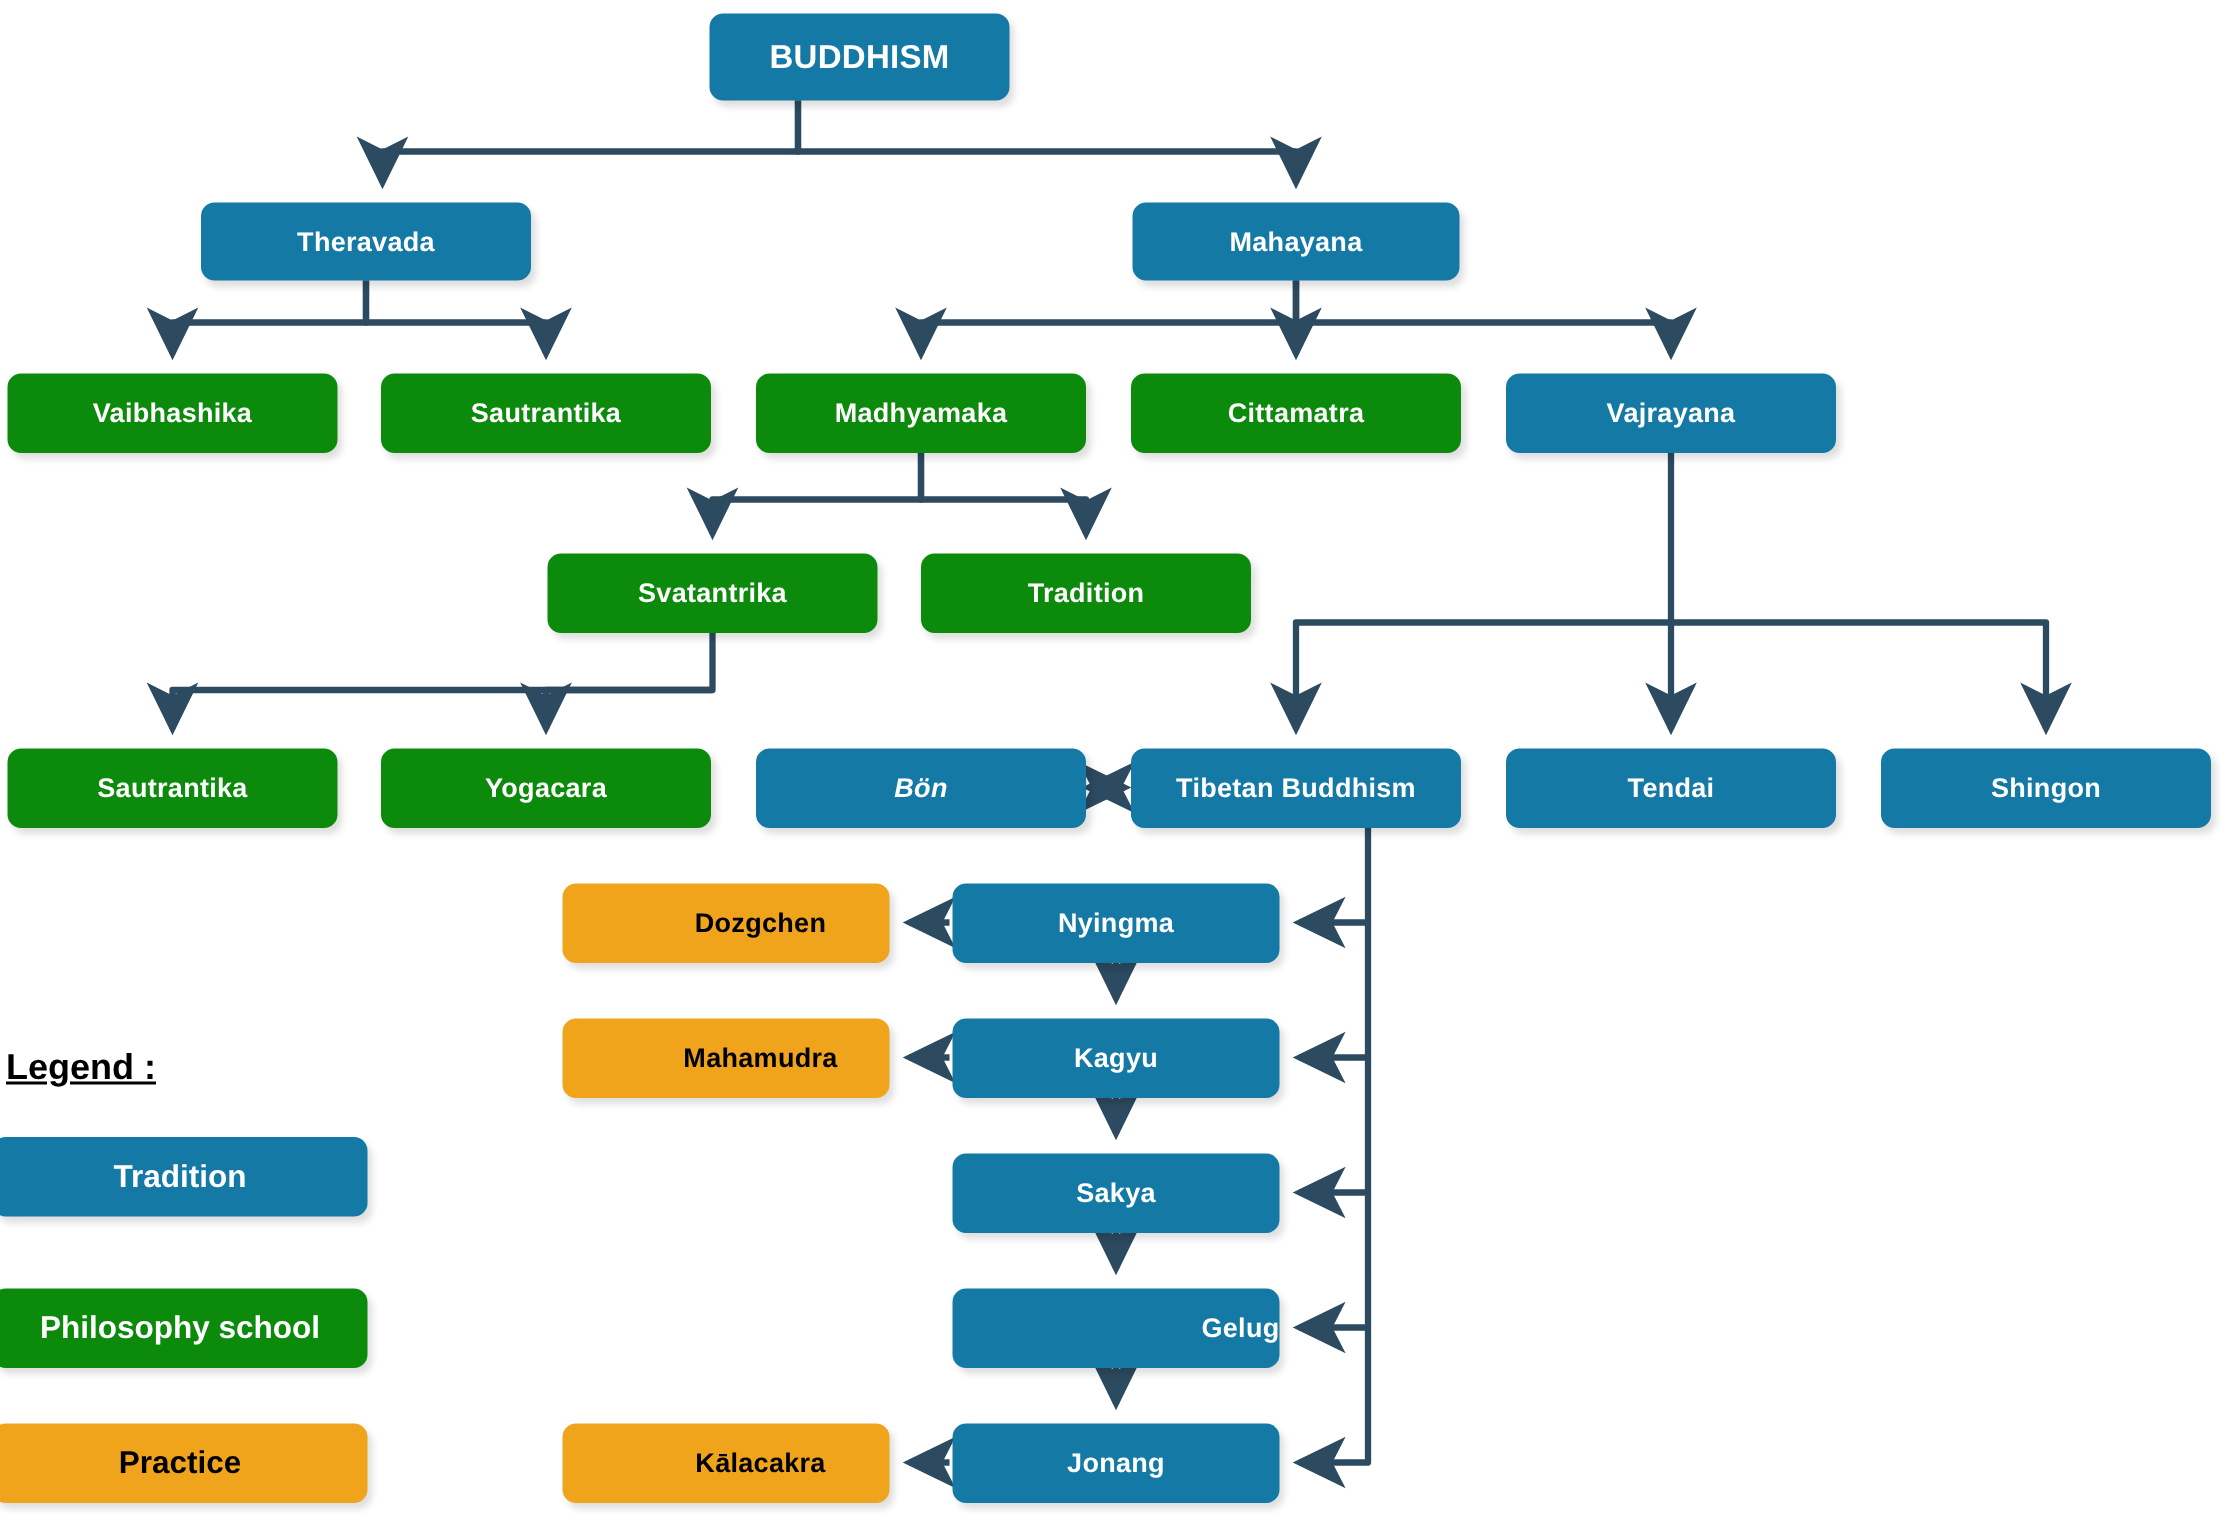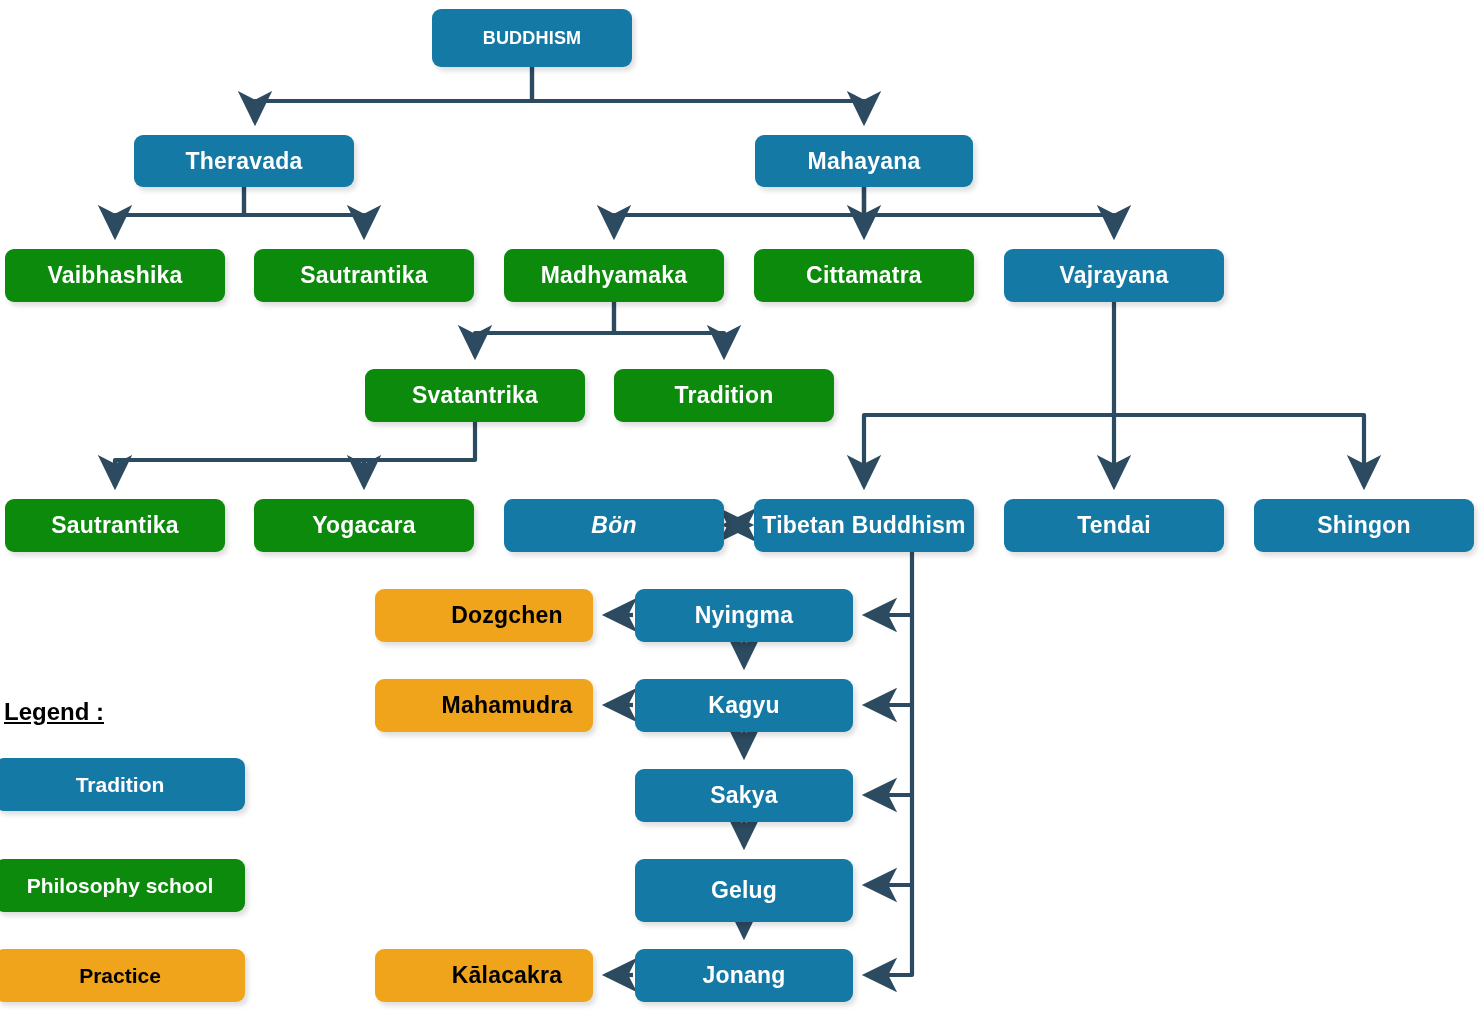--- a/index.html
+++ b/index.html
@@ -27,42 +27,43 @@
   }
   .node {
     position: absolute;
     box-sizing: border-box;
     border-radius: 9px;
     display: flex;
     align-items: center;
     justify-content: center;
     text-align: center;
     font-weight: bold;
-    font-size: 23px;
+    font-size: 18px;
     letter-spacing: 0.2px;
     box-shadow: 3px 4px 5px rgba(0,0,0,0.13);
     z-index: 5;
     white-space: nowrap;
     overflow: hidden;
   }
   .node.tradition {
     background: #1479a5;
     color: #ffffff;
   }
   .node.philosophy {
     background: #0b8a0b;
     color: #ffffff;
   }
   .node.practice {
     background: #f0a41c;
     color: #000000;
     padding-left: 46px;
   }
   .node.root {
-    font-size: 18px;
+    font-size: 22px;
+    margin-left: 41px;
   }
   .legend-title {
     position: absolute;
     font-size: 24px;
     font-weight: bold;
     color: #000000;
     text-decoration: underline;
     z-index: 6;
   }
   .legend-box {
@@ -192,21 +193,21 @@
       </div>
       <div class="node practice" style="left: 375px; top: 679px; width: 218px; height: 53px; align-items: center;">
         <span>Mahamudra</span>
       </div>
       <div class="node tradition" style="left: 635px; top: 679px; width: 218px; height: 53px;">
         <span>Kagyu</span>
       </div>
       <div class="node tradition" style="left: 635px; top: 769px; width: 218px; height: 53px;">
         <span>Sakya</span>
       </div>
-      <div class="node tradition" style="left: 635px; top: 859px; width: 218px; height: 63px;">
+      <div class="node tradition" style="left: 635px; top: 859px; width: 218px; height: 53px; justify-content: flex-end;">
         <span>Gelug</span>
       </div>
       <div class="node practice" style="left: 375px; top: 949px; width: 218px; height: 53px;">
         <span>Kālacakra</span>
       </div>
       <div class="node tradition" style="left: 635px; top: 949px; width: 218px; height: 53px;">
         <span>Jonang</span>
       </div>
     </div>
 

